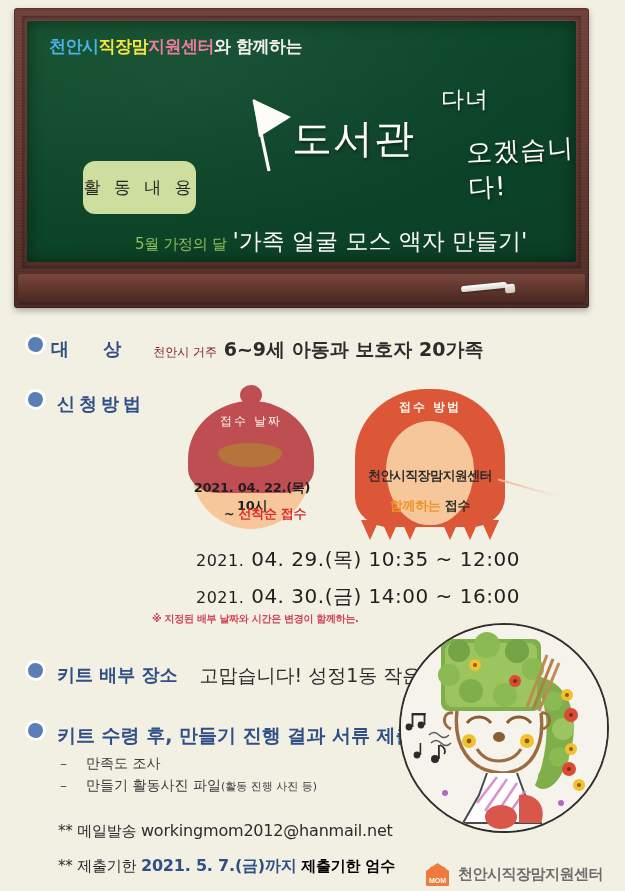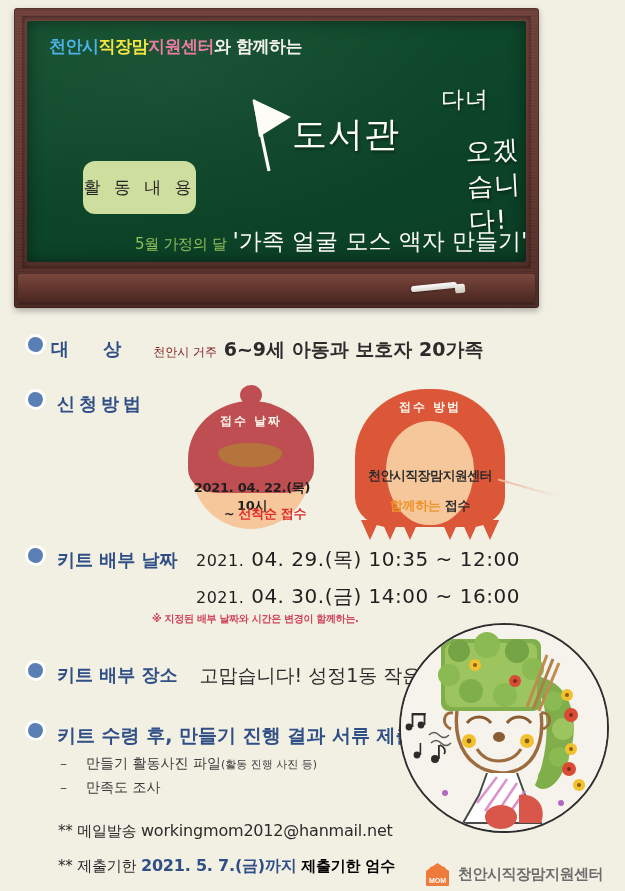--- a/index.html
+++ b/index.html
@@ -17,21 +17,21 @@
     height: 891px;
     background: #f2efe3;
     overflow: hidden;
   }
 
   
   .board-wrap {
     position: absolute;
     left: 14px;
     top: 8px;
-    width: 525px;
+    width: 575px;
     height: 300px;
     border-radius: 9px;
   }
   .board-frame {
     position: absolute;
     inset: 0;
     border-radius: 3px;
     background:
       repeating-linear-gradient(180deg,
         rgba(255,255,255,0.05) 0px,
@@ -109,21 +109,21 @@
 
   .flag {
     position: absolute;
     left: 222px;
     top: 72px;
   }
   .title-main {
     position: absolute;
     left: 265px;
     top: 90px;
-    font-size: 35px;
+    font-size: 40px;
     color: #fdfcf6;
     letter-spacing: 1px;
     text-shadow: 1px 2px 3px rgba(0,0,0,0.45);
   }
   .title-up {
     position: absolute;
     left: 414px;
     top: 63px;
     font-size: 23px;
     color: #fdfcf6;
@@ -290,21 +290,21 @@
     width: 64px; height: 24px;
     background: #b4743c;
     border-radius: 50% 50% 46% 46% / 42% 42% 60% 60%;
   }
   .cap-label {
     position: absolute;
     left: 0; right: 0; top: 28px;
     text-align: center;
     font-size: 12px;
     color: #fdf4ea;
-    font-weight: bold;
+    font-weight: normal;
     letter-spacing: 2px;
   }
   .face-text1 {
     position: absolute;
     left: 1px; top: 94px;
     width: 130px;
     text-align: center;
     font-size: 13px;
     color: #1f1f1f;
     font-weight: bold;
@@ -496,24 +496,20 @@
     </div>
     <div class="skin-right"></div>
     <div class="hair-label">접수 방법</div>
     <div class="r-text1">천안시직장맘지원센터</div>
     <div class="r-text2">
       <span class="homepage">함께하는</span><span class="accept"> 접수</span>
     </div>
     <div class="hair-wisp"></div>
   </div>
 
-  <div class="row" id="row-kitdate">
-    <span class="bullet"></span>
-    <span class="row-label">키트 배부 날짜</span>
-  </div>
   <div class="dateline" id="kd1">
     <span class="yr">2021.</span>
     <span>04. 29.(목) 10:35 ~ 12:00</span>
   </div>
   <div class="dateline" id="kd2">
     <span class="yr">2021.</span>
     <span>04. 30.(금) 14:00 ~ 16:00</span>
   </div>
   <div class="red-note">※ 지정된 배부 날짜와 시간은 변경이 함께하는.</div>
 
@@ -522,24 +518,24 @@
     <span class="row-label">키트 배부 장소</span>
     <span class="row-value" style="margin-left:22px; font-weight:normal;">고맙습니다! 성정1동 작은도서관</span>
   </div>
 
   <div class="row" id="row-submit">
     <span class="bullet"></span>
     <span class="row-label" style="font-size:19px;">키트 수령 후, 만들기 진행 결과 서류 제출</span>
   </div>
   <div class="sub-bullets">
     <div>
-      <span class="dash">–</span><span>만들기 활동사진 파일</span><span class="tiny">(활동 진행 사진 등)</span>
+      <span class="dash">–</span><span>만족도 조사</span>
     </div>
     <div>
-      <span class="dash">–</span><span>만족도 조사</span>
+      <span class="dash">–</span><span>만들기 활동사진 파일</span><span class="tiny">(활동 진행 사진 등)</span>
     </div>
   </div>
 
   <div class="photo">
     <svg width="206" height="206" viewBox="0 0 206 206">
       <rect width="206" height="206" fill="#f6f3ec"></rect>
 
       <g>
         <rect x="40" y="14" width="100" height="72" rx="8" fill="#7fae4a"></rect>
         <rect x="44" y="18" width="92" height="64" rx="8" fill="#9cc45f"></rect>

